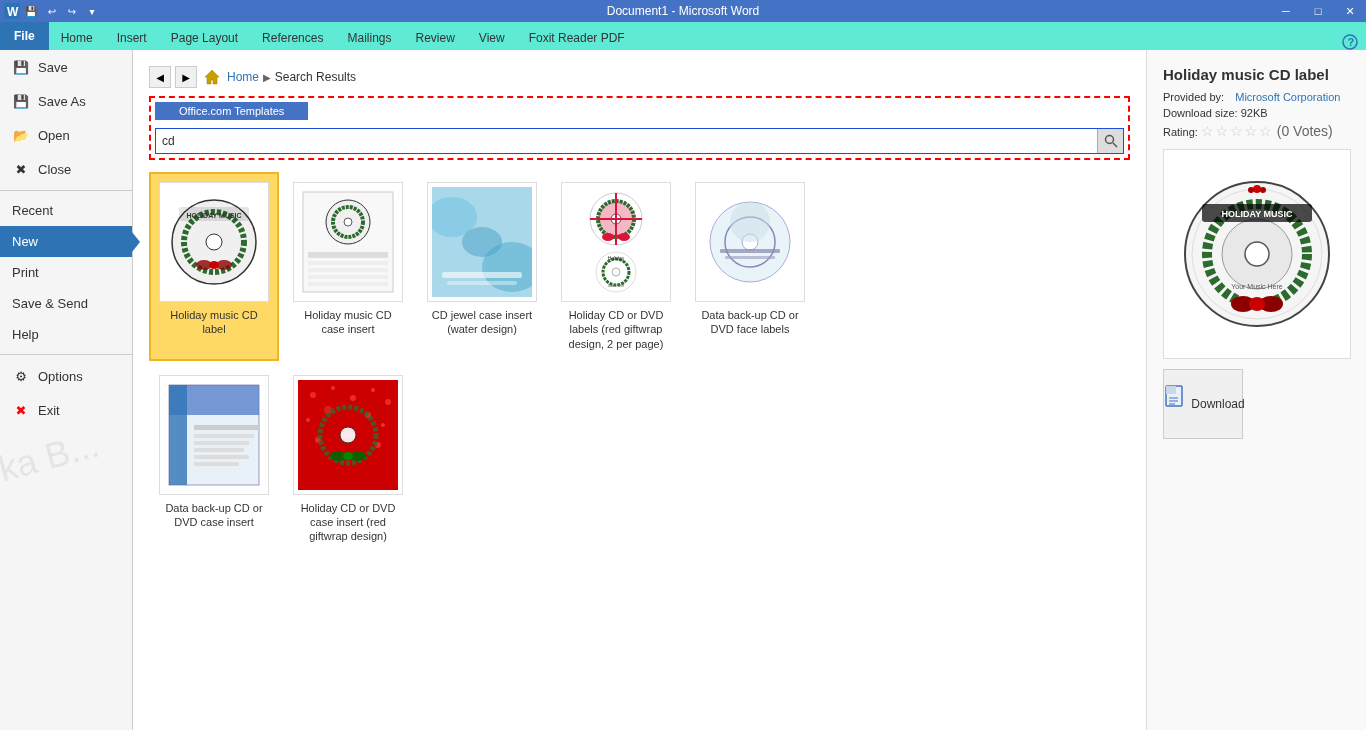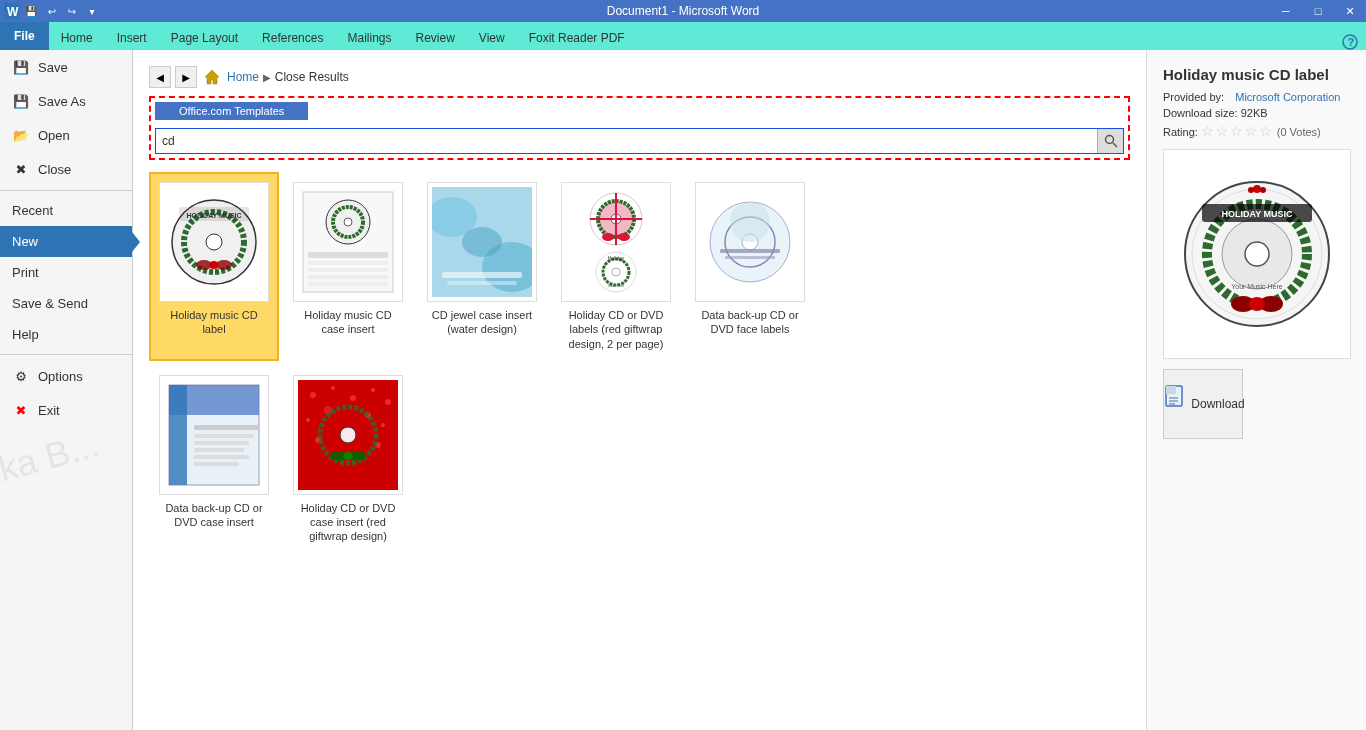--- a/index.html
+++ b/index.html
@@ -255,21 +255,21 @@
       height: 210px;
       background: white;
       border: 1px solid #ddd;
       display: flex;
       align-items: center;
       justify-content: center;
       margin: 10px 0;
       overflow: hidden;
     }
     .stars { color: #ccc; font-size: 14px; letter-spacing: 2px; }
-    .votes { color: #666; font-size: 11px; }
+    .votes { color: #666; font-size: 14px; }
 
     .download-btn {
       display: flex;
       flex-direction: row;
       align-items: center;
       justify-content: center;
       width: 80px;
       height: 70px;
       background: #f0f0f0;
       border: 1px solid #ccc;
@@ -412,21 +412,21 @@
     <div class="nav-bar">
       <div class="nav-btn">◀</div>
       <div class="nav-btn">▶</div>
       <div class="nav-home">
         <svg width="18" height="18" viewBox="0 0 18 18">
           <polygon points="9,2 2,9 4,9 4,16 8,16 8,12 10,12 10,16 14,16 14,9 16,9" fill="#c8a000" stroke="#a07800" stroke-width="0.5"></polygon>
         </svg>
       </div>
       <span class="breadcrumb-link">Home</span>
       <span class="breadcrumb-sep">▶</span>
-      <span class="breadcrumb-current">Close Results</span>
+      <span class="breadcrumb-current">Search Results</span>
     </div>
 
     <div class="search-area">
       <div style="display:flex; align-items:center; justify-content:space-between; margin-bottom:4px;">
         <span class="office-templates-label" style="display:inline-block; background:#4472c4; color:white; padding:3px 24px; font-size:11px;">Office.com Templates</span>
       </div>
       <div class="search-bar-container">
         <input class="search-input" type="text" value="cd" style="">
         <button class="search-btn">
           <svg width="14" height="14" viewBox="0 0 14 14">

